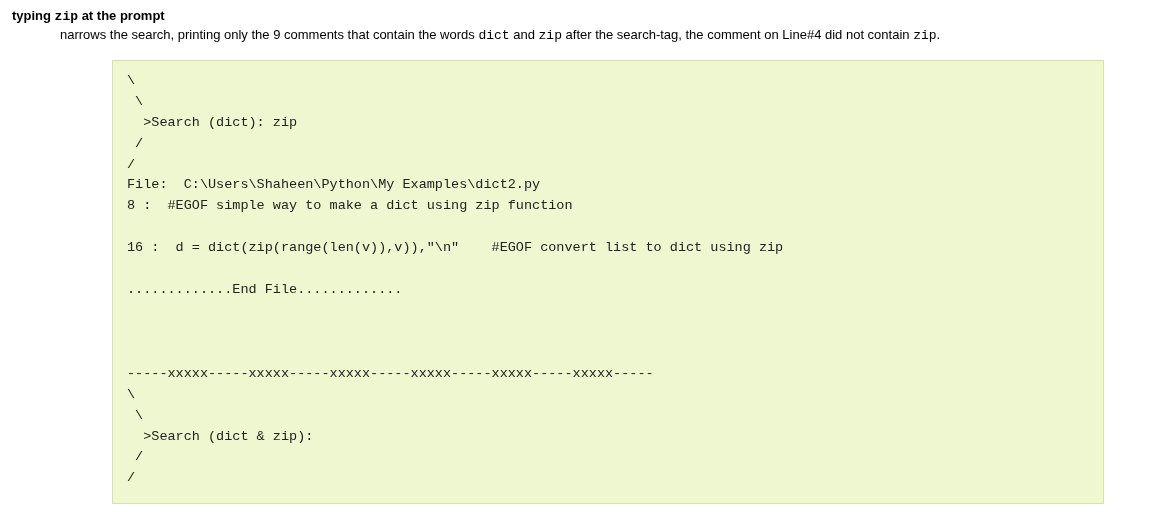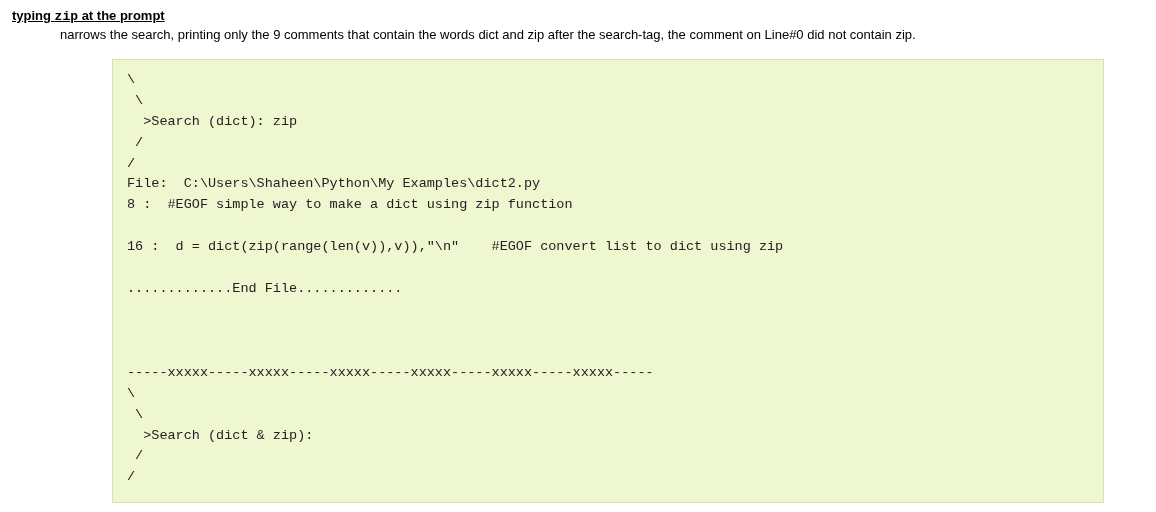--- a/index.html
+++ b/index.html
@@ -11,33 +11,32 @@
       font-family: Verdana, Geneva, sans-serif;
       font-size: 13px;
       color: #000;
       padding: 8px 12px;
       background: #fff;
       width: 1156px;
     }
     .heading-line {
       font-weight: bold;
       margin-bottom: 2px;
-      text-decoration: underline;
     }
     .heading-line .code-inline {
       font-family: "Courier New", Courier, monospace;
       font-weight: bold;
     }
     .description {
       margin-left: 48px;
       line-height: 1.45;
       margin-bottom: 14px;
     }
     .description .code-inline {
-      font-family: Liberation Sans, sans-serif;
+      font-family: Liberation Mono, monospace;
     }
     .code-block {
       margin-left: 100px;
       margin-right: 40px;
       background: #eef7cf;
       border: 1px solid #d6e4a5;
       padding: 10px 14px 14px 14px;
       font-family: "Courier New", Courier, monospace;
       font-size: 13.5px;
       line-height: 1.55;
@@ -46,21 +45,21 @@
     }
   </style>
 </head>
 <body>
 
 <div class="heading-line">
   <span>typing </span><span class="code-inline">zip</span><span> at the prompt</span>
 </div>
 
 <div class="description">
-  <span>narrows the search, printing only the 9 comments that contain the words </span><span class="code-inline">dict</span><span> and </span><span class="code-inline">zip</span><span> after the search-tag, the comment on Line#0 did not contain </span><span class="code-inline">zip</span><span>.</span>
+  <span>narrows the search, printing only the 9 comments that contain the words </span><span class="code-inline">dict</span><span> and </span><span class="code-inline">zip</span><span> after the search-tag, the comment on Line#4 did not contain </span><span class="code-inline">zip</span><span>.</span>
 </div>
 
 <div class="code-block">\
  \
   &gt;Search (dict): zip
  /
 /
 File:  C:\Users\Shaheen\Python\My Examples\dict2.py
 8 :  #EGOF simple way to make a dict using zip function
 

